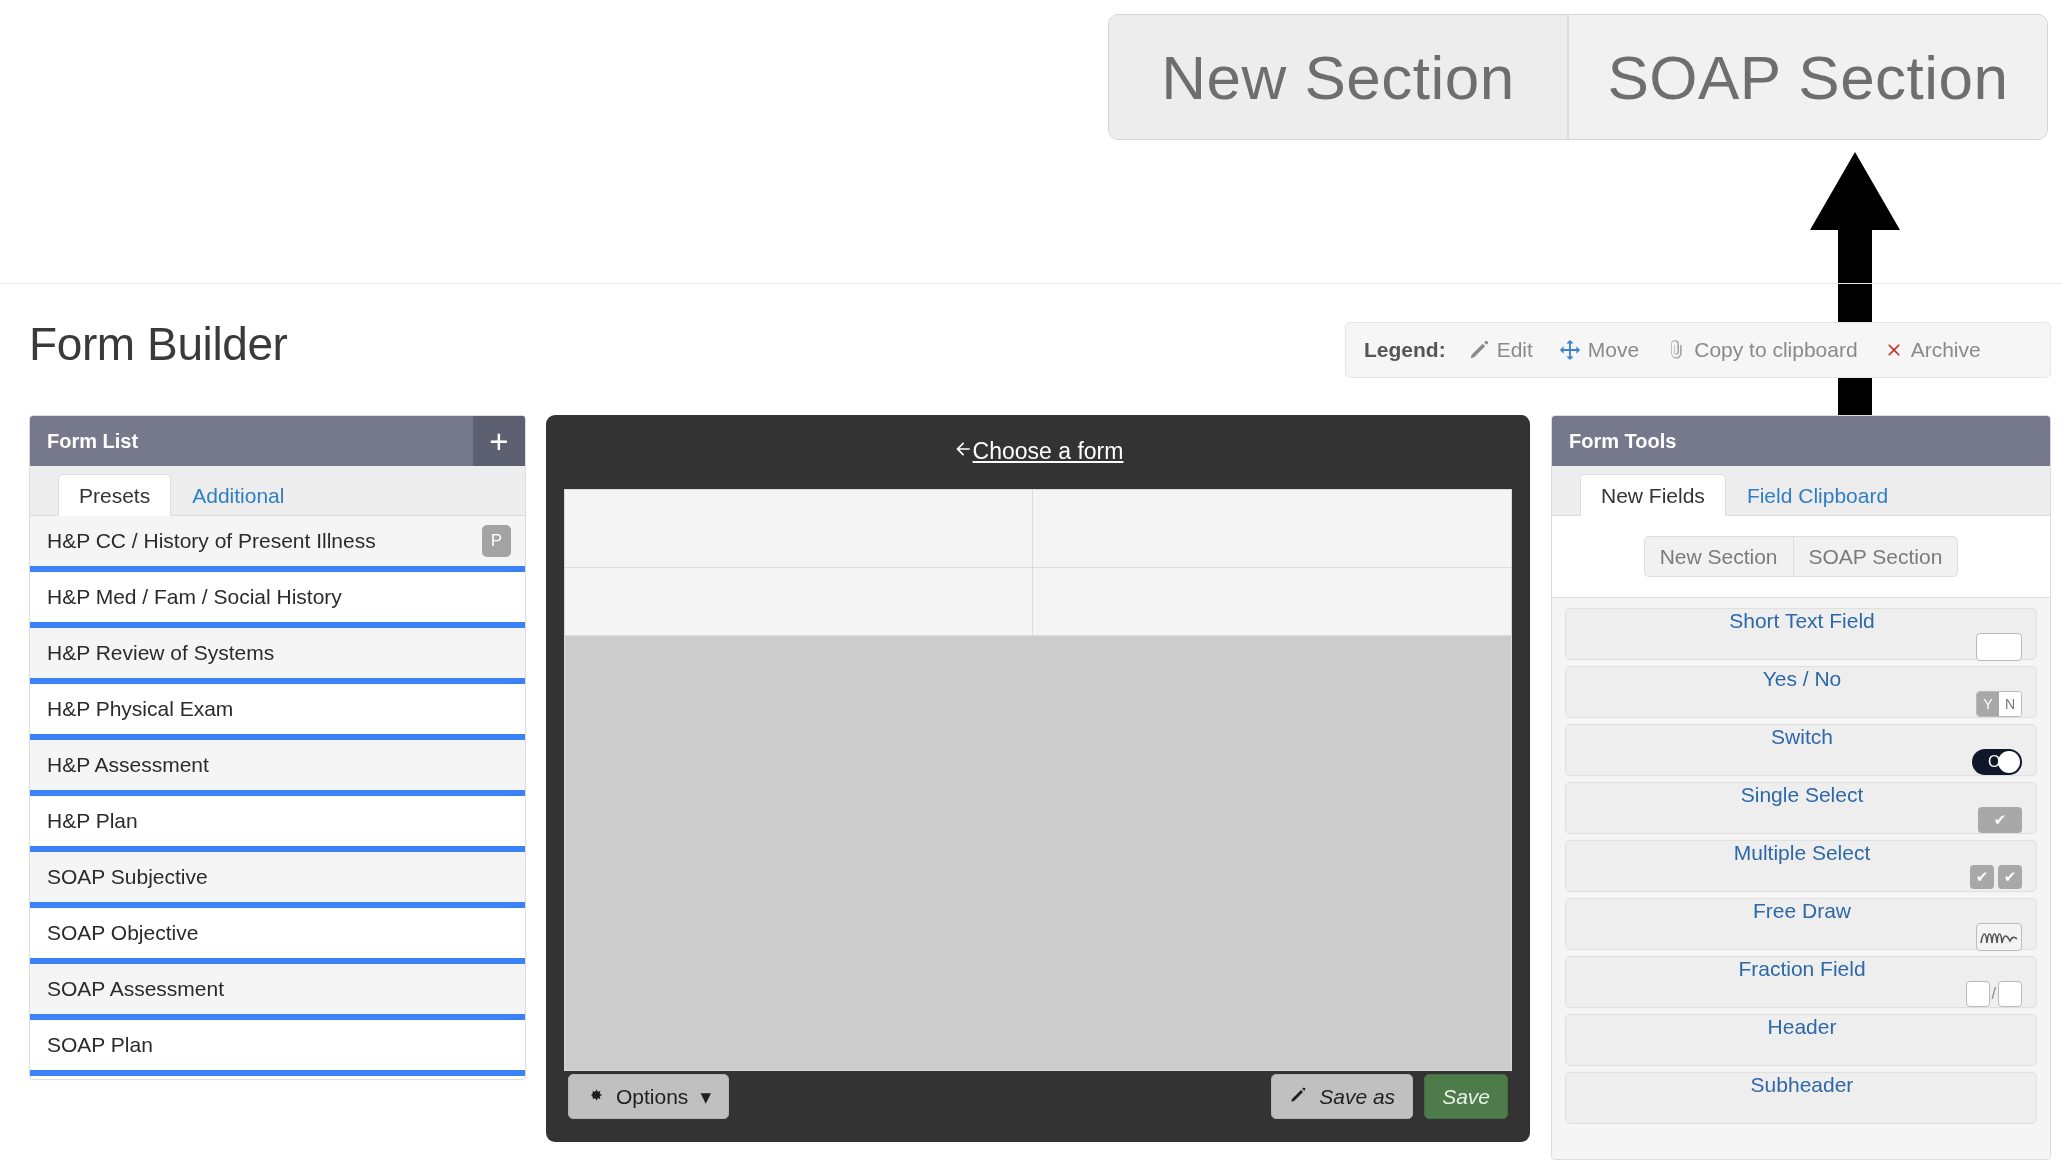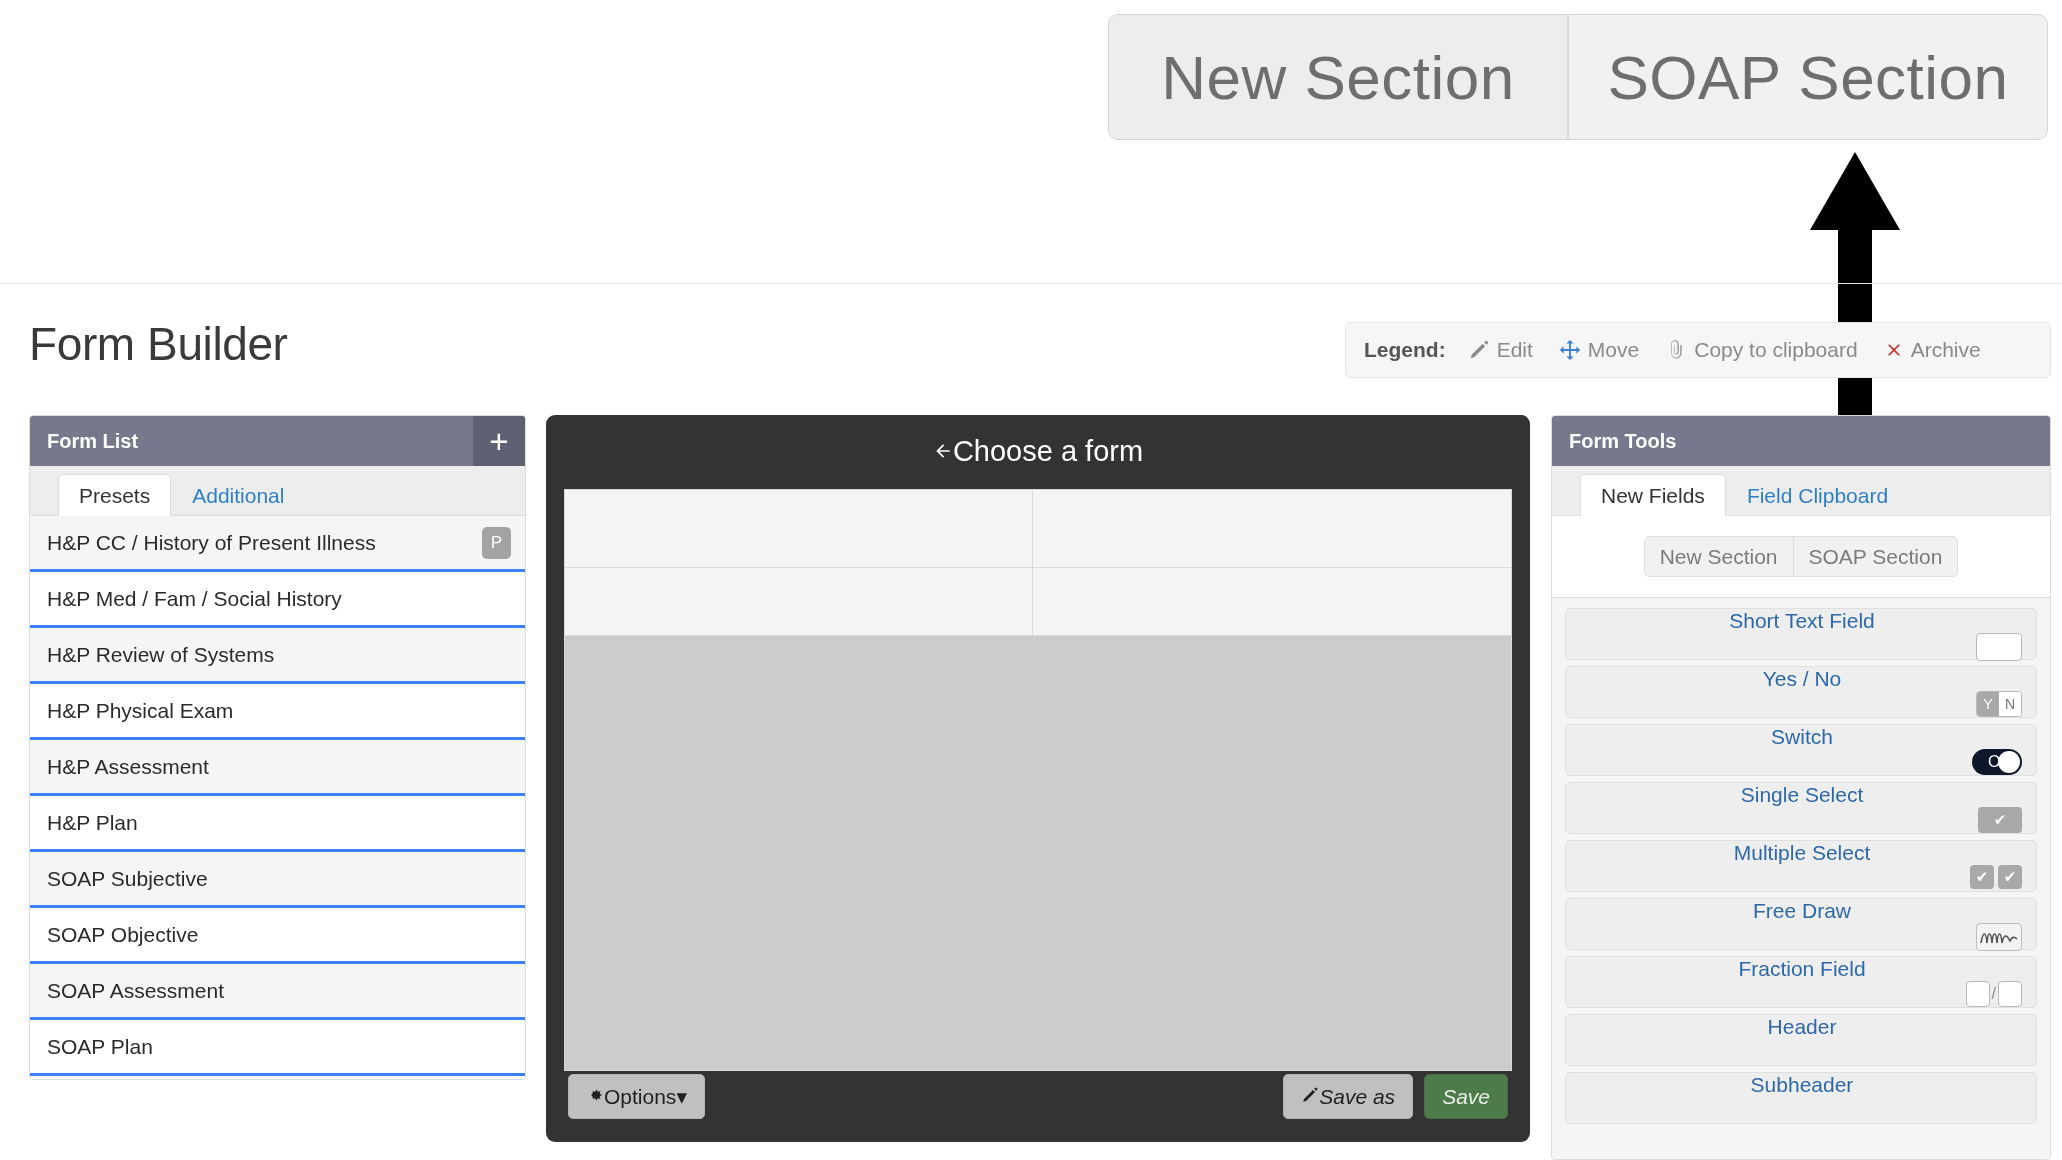--- a/index.html
+++ b/index.html
@@ -180,21 +180,21 @@
     border-color: #dddddd;
     border-bottom-color: #ffffff;
   }
   .list-row {
     height: 56px;
     display: flex;
     align-items: center;
     padding: 0 14px 0 17px;
     font-size: 21px;
     color: #2b2b2b;
-    border-bottom: 3px solid #3b82f6;
+    border-bottom: 6px solid #3b82f6;
     box-sizing: border-box;
     background: #ffffff;
     position: relative;
   }
   .list-row.alt { background: #f5f5f5; }
   .badge-p {
     margin-left: auto;
     width: 29px;
     height: 32px;
     border-radius: 5px;
@@ -217,22 +217,23 @@
     background: #333333;
     border-radius: 9px;
     box-sizing: border-box;
   }
   #builder-title {
     height: 72px;
     display: flex;
     align-items: center;
     justify-content: center;
     color: #ffffff;
-    font-size: 29px;
+    font-size: 23px;
     gap: 0;
+    text-decoration: underline;
   }
   #builder-canvas {
     position: absolute;
     left: 18px;
     top: 74px;
     width: 948px;
     height: 582px;
     background: #cccccc;
     border: 1px solid #d9d9d9;
     box-sizing: border-box;
@@ -263,21 +264,21 @@
   }
   .btn {
     font-size: 21px;
     border-radius: 5px;
     border: 1px solid transparent;
     padding: 11px 17px;
     line-height: 1;
     box-sizing: border-box;
     display: inline-flex;
     align-items: center;
-    gap: 0;
+    gap: 12px;
   }
   .btn-default {
     background: #c0c0c0;
     color: #1f1f1f;
     border-color: #b3b3b3;
   }
   .btn-success {
     background: #4d7c4a;
     color: #e9efe9;
     border-color: #456e42;

